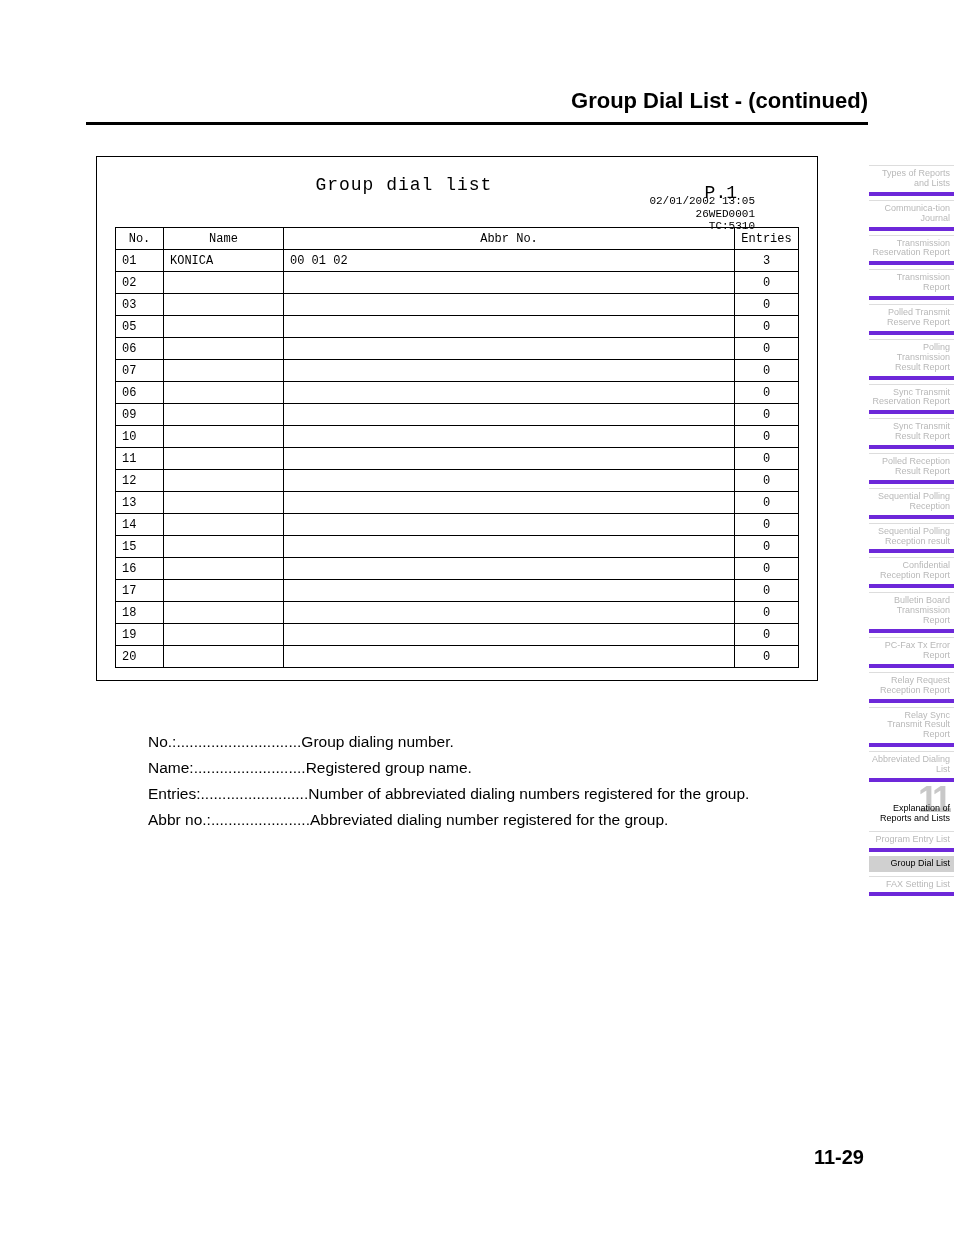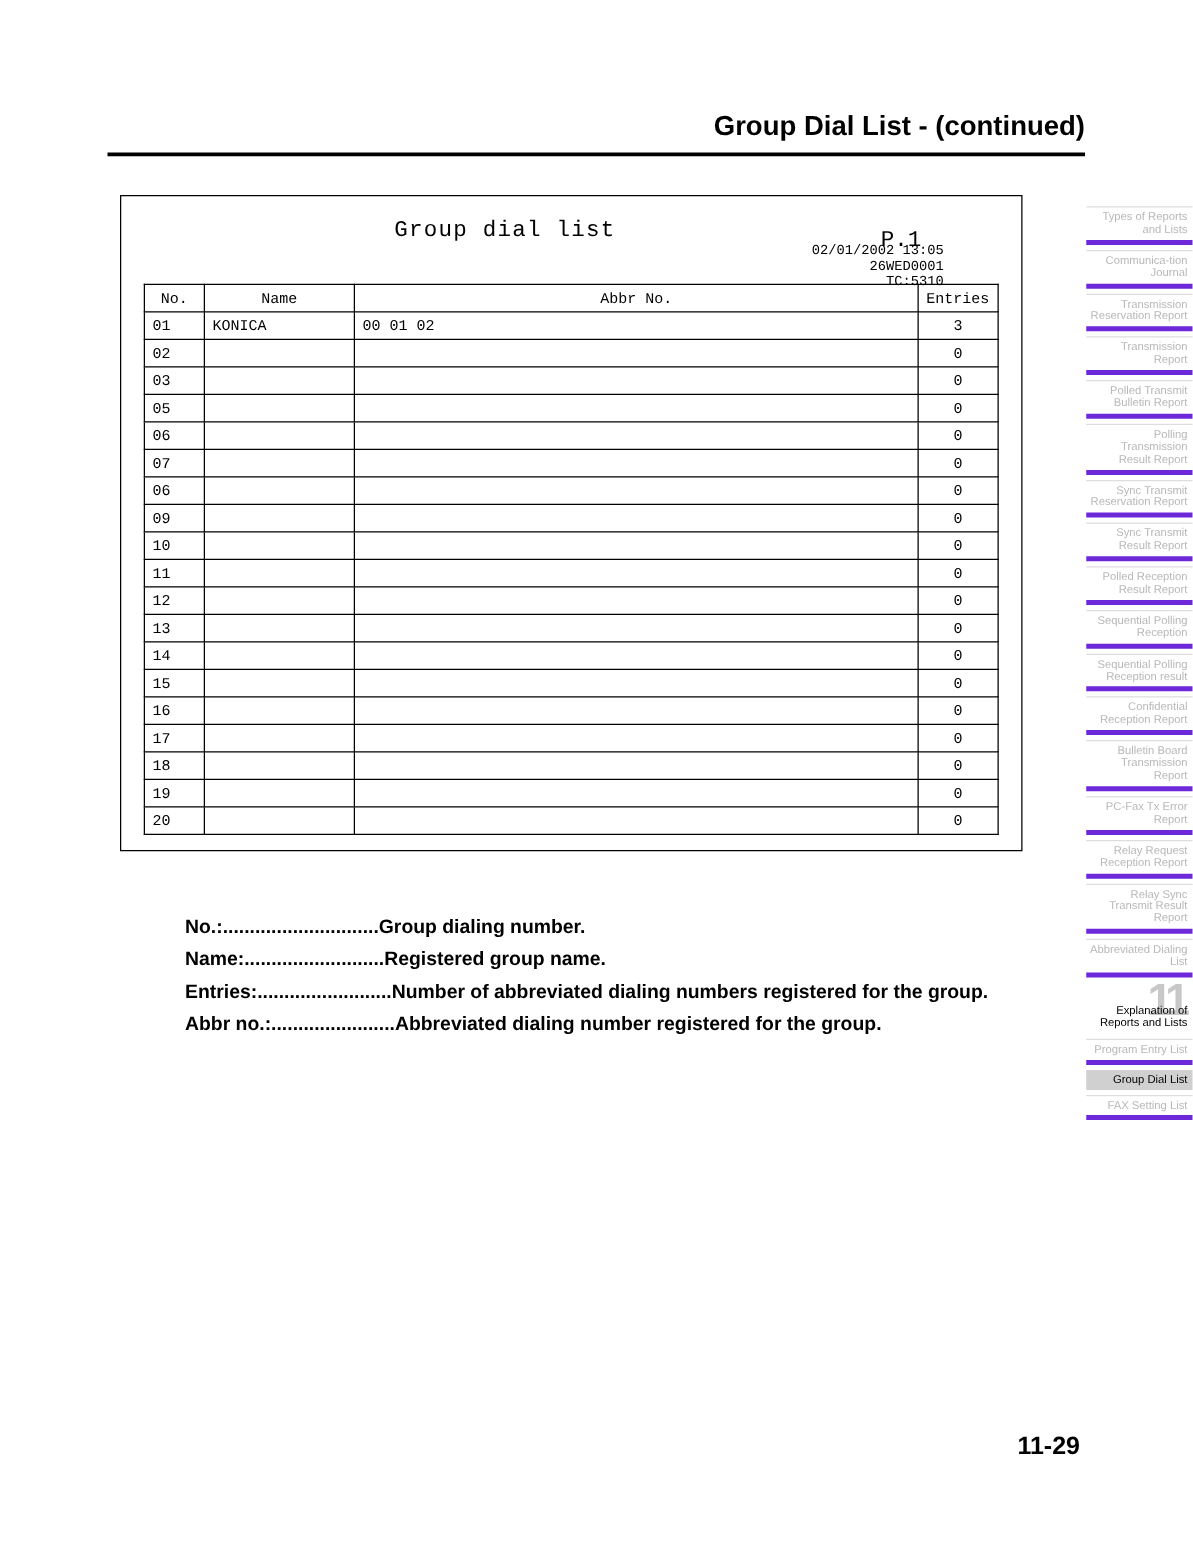--- a/index.html
+++ b/index.html
@@ -70,32 +70,32 @@
     border: 1px solid #000;
     padding: 2px 6px;
     height: 22px;
     text-align: left;
     font-weight: normal;
   }
   table.dial th { text-align: center; }
   table.dial .col-no { width: 48px; margin-left: 28px; }
   table.dial .col-name { width: 120px; }
   table.dial .col-abbr { }
-  table.dial .col-ent { width: 64px; text-align: left; }
+  table.dial .col-ent { width: 64px; text-align: center; }
   table.dial td.col-ent { text-align: center; }
 
   .definitions {
     position: absolute;
     top: 730px;
     left: 148px;
     width: 660px;
     font-size: 15.5px;
     line-height: 1.55;
   }
-  .def-row { margin-bottom: 2px; white-space: nowrap; font-weight: bold; }
+  .def-row { margin-bottom: 2px; white-space: nowrap; }
   .def-label { display: inline-block; }
   .def-dots { letter-spacing: 0px; }
 
   .sidebar {
     position: absolute;
     right: 0;
     top: 165px;
     width: 85px;
     display: flex;
     flex-direction: column;
@@ -291,21 +291,21 @@
     <div class="def-row"><span class="def-label">Name: </span><span class="def-dots">..........................</span><span>Registered group name.</span></div>
     <div class="def-row"><span class="def-label">Entries:</span><span class="def-dots">.........................</span><span>Number of abbreviated dialing numbers registered for the group.</span></div>
     <div class="def-row"><span class="def-label">Abbr no.: </span><span class="def-dots">.......................</span><span>Abbreviated dialing number registered for the group.</span></div>
   </div>
 
 <div class="sidebar" id="sidebar">
     <div class="tab">Types of Reports and Lists</div>
     <div class="tab">Communica-tion Journal</div>
     <div class="tab">Transmission Reservation Report</div>
     <div class="tab">Transmission Report</div>
-    <div class="tab">Polled Transmit Bulletin Report</div>
+    <div class="tab">Polled Transmit Reserve Report</div>
     <div class="tab">Polling Transmission Result Report</div>
     <div class="tab">Sync Transmit Reservation Report</div>
     <div class="tab">Sync Transmit Result Report</div>
     <div class="tab">Polled Reception Result Report</div>
     <div class="tab">Sequential Polling Reception</div>
     <div class="tab">Sequential Polling Reception result</div>
     <div class="tab">Confidential Reception Report</div>
     <div class="tab">Bulletin Board Transmission Report</div>
     <div class="tab">PC-Fax Tx Error Report</div>
     <div class="tab">Relay Request Reception Report</div>

